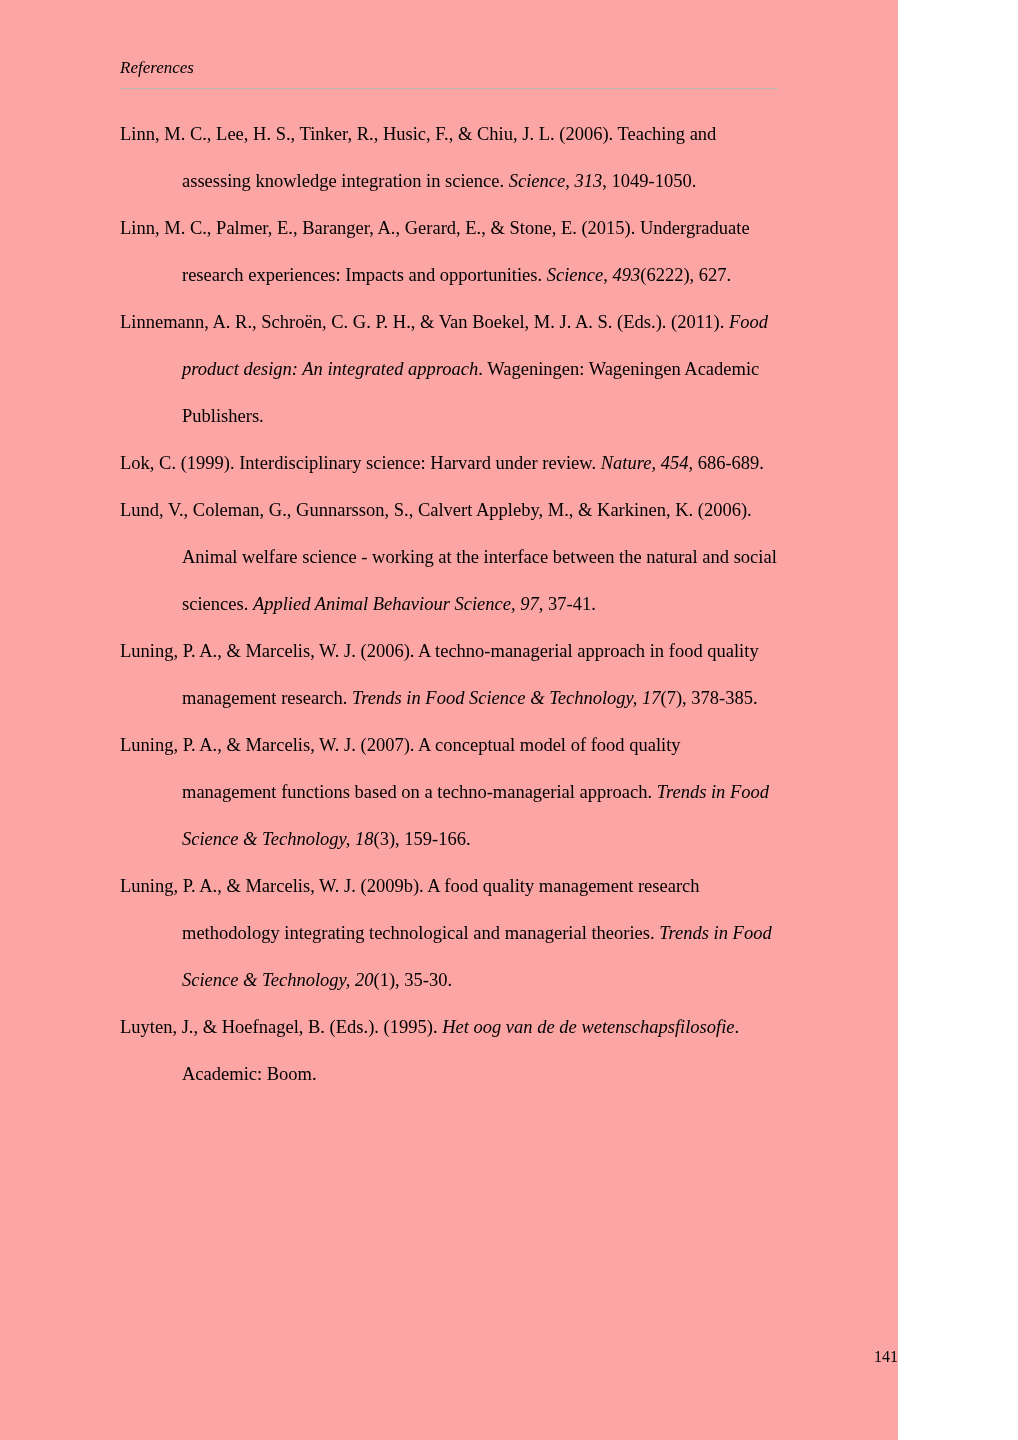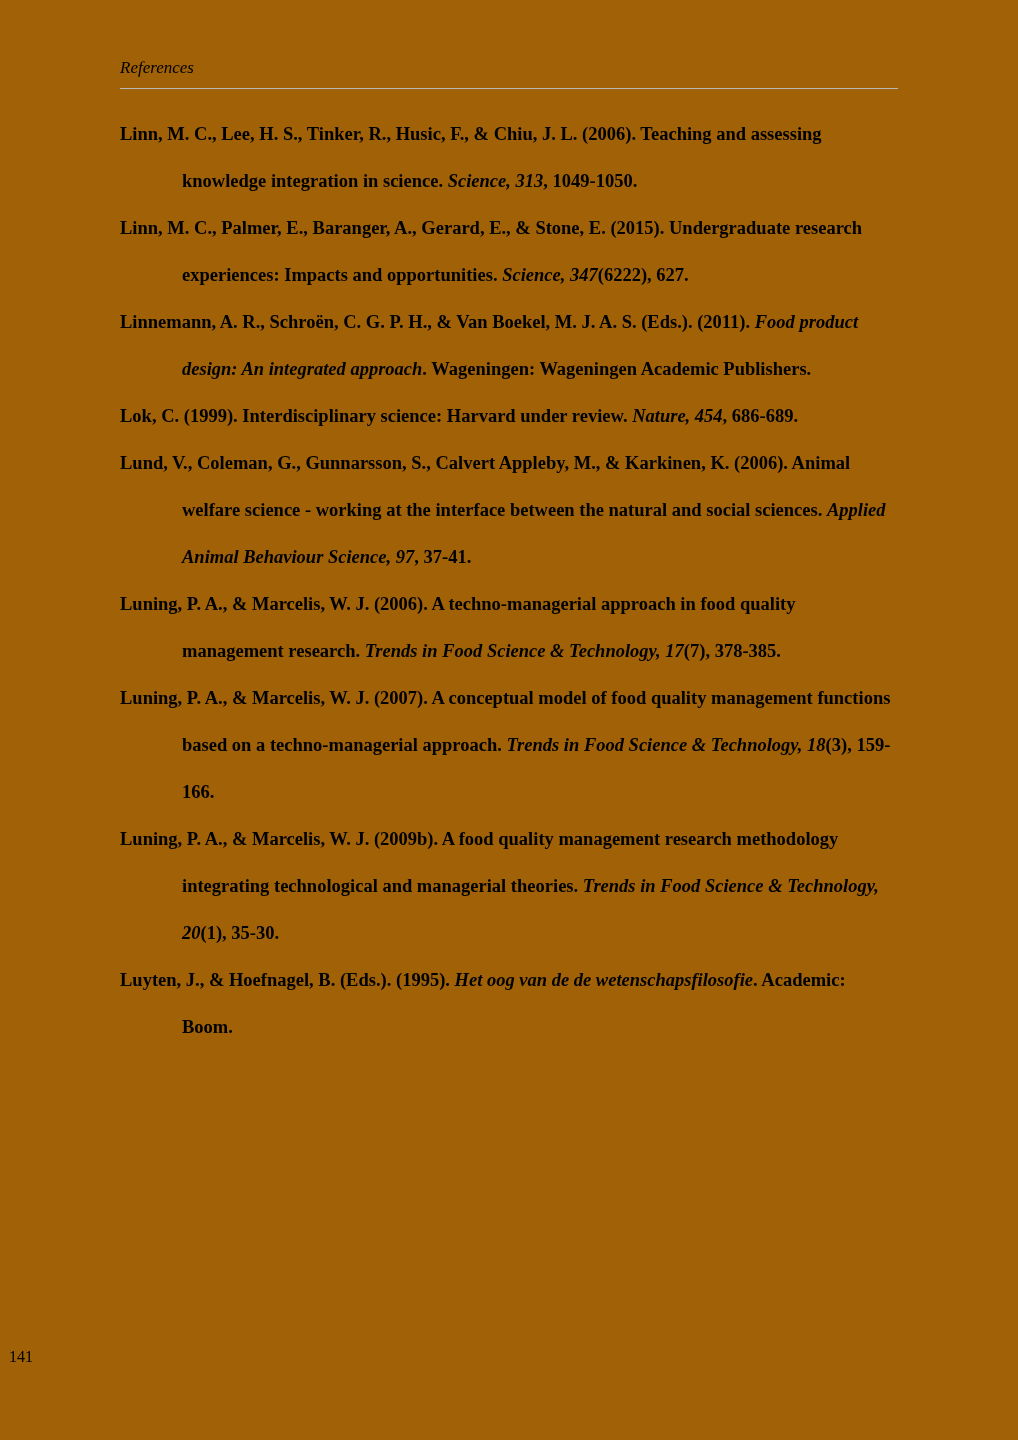--- a/index.html
+++ b/index.html
@@ -2,23 +2,23 @@
 <html><head>
 <meta charset="utf-8">
 <style>
   html, body {
     margin: 0;
     padding: 0;
     background: #ffffff;
   }
   .page {
     position: relative;
-    width: 1018px;
+    width: 898px;
     height: 1440px;
-    background: #a16207;
+    background: #fca5a5;
     font-family: "Liberation Serif", serif;
     color: #000000;
     overflow: hidden;
     box-sizing: border-box;
   }
   .content {
     padding: 0 120px;
     box-sizing: border-box;
   }
   .header {
@@ -38,48 +38,46 @@
   .references {
     margin-top: 22px;
     font-size: 18.5px;
     line-height: 47px;
     text-align: left;
   }
   p.reference {
     margin: 0;
     padding-left: 62px;
     text-indent: -62px;
-    font-weight: bold;
   }
   p.reference .italic {
     font-style: italic;
   }
   .footer {
     position: absolute;
     bottom: 74px;
     left: 0;
     width: 100%;
-    text-align: left;
+    text-align: right;
     font-size: 16px;
-    padding-left: 9px;
   }
 </style>
 </head>
 <body>
 
 <div class="page">
   <div class="content">
     <div class="header">
       <span class="running-head">References</span>
       <hr class="header-rule">
     </div>
 
     <div class="references" id="references-list">
         <p class="reference"><span>Linn, M. C., Lee, H. S., Tinker, R., Husic, F., &amp; Chiu, J. L. (2006). Teaching and assessing knowledge integration in science. </span><span class="italic">Science, 313</span><span>, 1049-1050.</span></p>
-        <p class="reference"><span>Linn, M. C., Palmer, E., Baranger, A., Gerard, E., &amp; Stone, E. (2015). Undergraduate research experiences: Impacts and opportunities. </span><span class="italic">Science, 347</span><span>(6222), 627.</span></p>
+        <p class="reference"><span>Linn, M. C., Palmer, E., Baranger, A., Gerard, E., &amp; Stone, E. (2015). Undergraduate research experiences: Impacts and opportunities. </span><span class="italic">Science, 493</span><span>(6222), 627.</span></p>
         <p class="reference"><span>Linnemann, A. R., Schroën, C. G. P. H., &amp; Van Boekel, M. J. A. S. (Eds.). (2011). </span><span class="italic">Food product design: An integrated approach</span><span>. Wageningen: Wageningen Academic Publishers.</span></p>
         <p class="reference"><span>Lok, C. (1999). Interdisciplinary science: Harvard under review. </span><span class="italic">Nature, 454</span><span>, 686-689.</span></p>
         <p class="reference"><span>Lund, V., Coleman, G., Gunnarsson, S., Calvert Appleby, M., &amp; Karkinen, K. (2006). Animal welfare science - working at the interface between the natural and social sciences. </span><span class="italic">Applied Animal Behaviour Science, 97</span><span>, 37-41.</span></p>
         <p class="reference"><span>Luning, P. A., &amp; Marcelis, W. J. (2006). A techno-managerial approach in food quality management research. </span><span class="italic">Trends in Food Science &amp; Technology, 17</span><span>(7), 378-385.</span></p>
         <p class="reference"><span>Luning, P. A., &amp; Marcelis, W. J. (2007). A conceptual model of food quality management functions based on a techno-managerial approach. </span><span class="italic">Trends in Food Science &amp; Technology, 18</span><span>(3), 159-166.</span></p>
         <p class="reference"><span>Luning, P. A., &amp; Marcelis, W. J. (2009b). A food quality management research methodology integrating technological and managerial theories. </span><span class="italic">Trends in Food Science &amp; Technology, 20</span><span>(1), 35-30.</span></p>
         <p class="reference"><span>Luyten, J., &amp; Hoefnagel, B. (Eds.). (1995). </span><span class="italic">Het oog van de de wetenschapsfilosofie</span><span>. Academic: Boom.</span></p>
       </div>
   </div>
 

